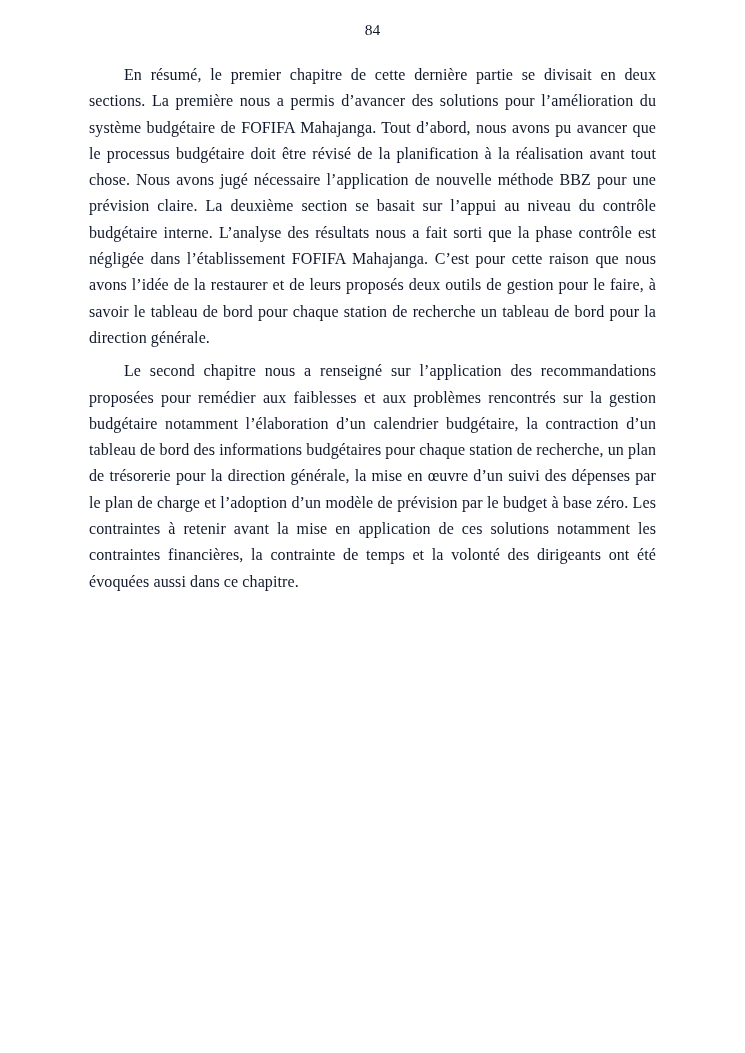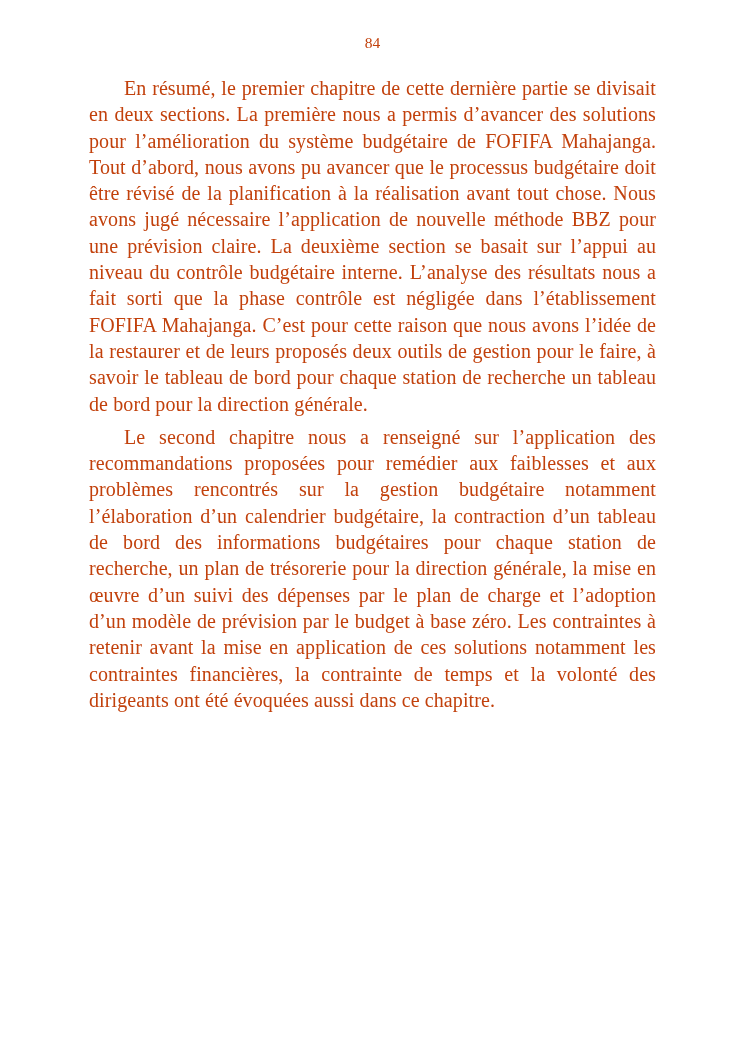--- a/index.html
+++ b/index.html
@@ -5,35 +5,35 @@
   html, body {
     margin: 0;
     padding: 0;
     background: #ffffff;
   }
   .page {
     position: relative;
     width: 745px;
     height: 1053px;
     background: #ffffff;
-    color: #c2410c;
+    color: #0f172a;
     font-family: "Liberation Serif", "DejaVu Serif", serif;
     box-sizing: border-box;
-    padding: 35px 89px 0 89px;
+    padding: 22px 89px 0 89px;
     overflow: hidden;
   }
   .page-number {
     text-align: center;
     font-size: 15.5px;
     line-height: 16px;
     margin: 0 0 24px 0;
   }
   .body-text p {
     margin: 0;
-    font-size: 20px;
+    font-size: 16px;
     line-height: 26.3px;
     text-align: justify;
     text-indent: 35px;
     letter-spacing: 0.1px;
   }
   .body-text p + p {
     margin-top: 7px;
   }
 </style>
 </head>

